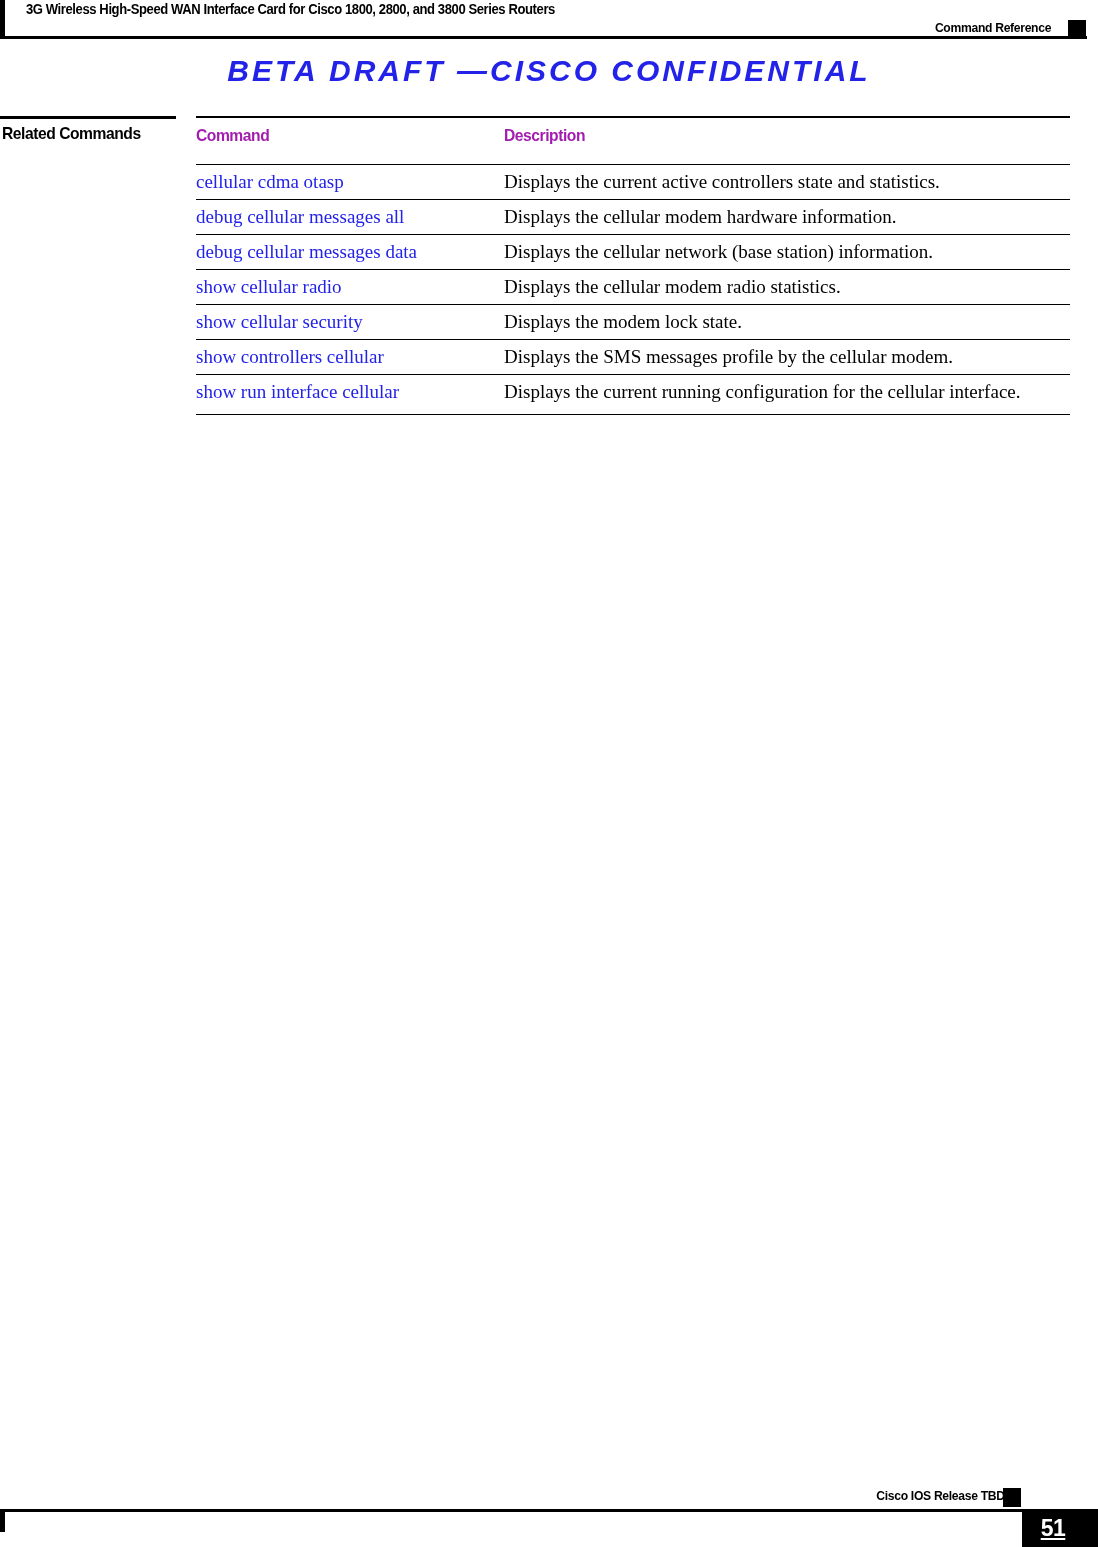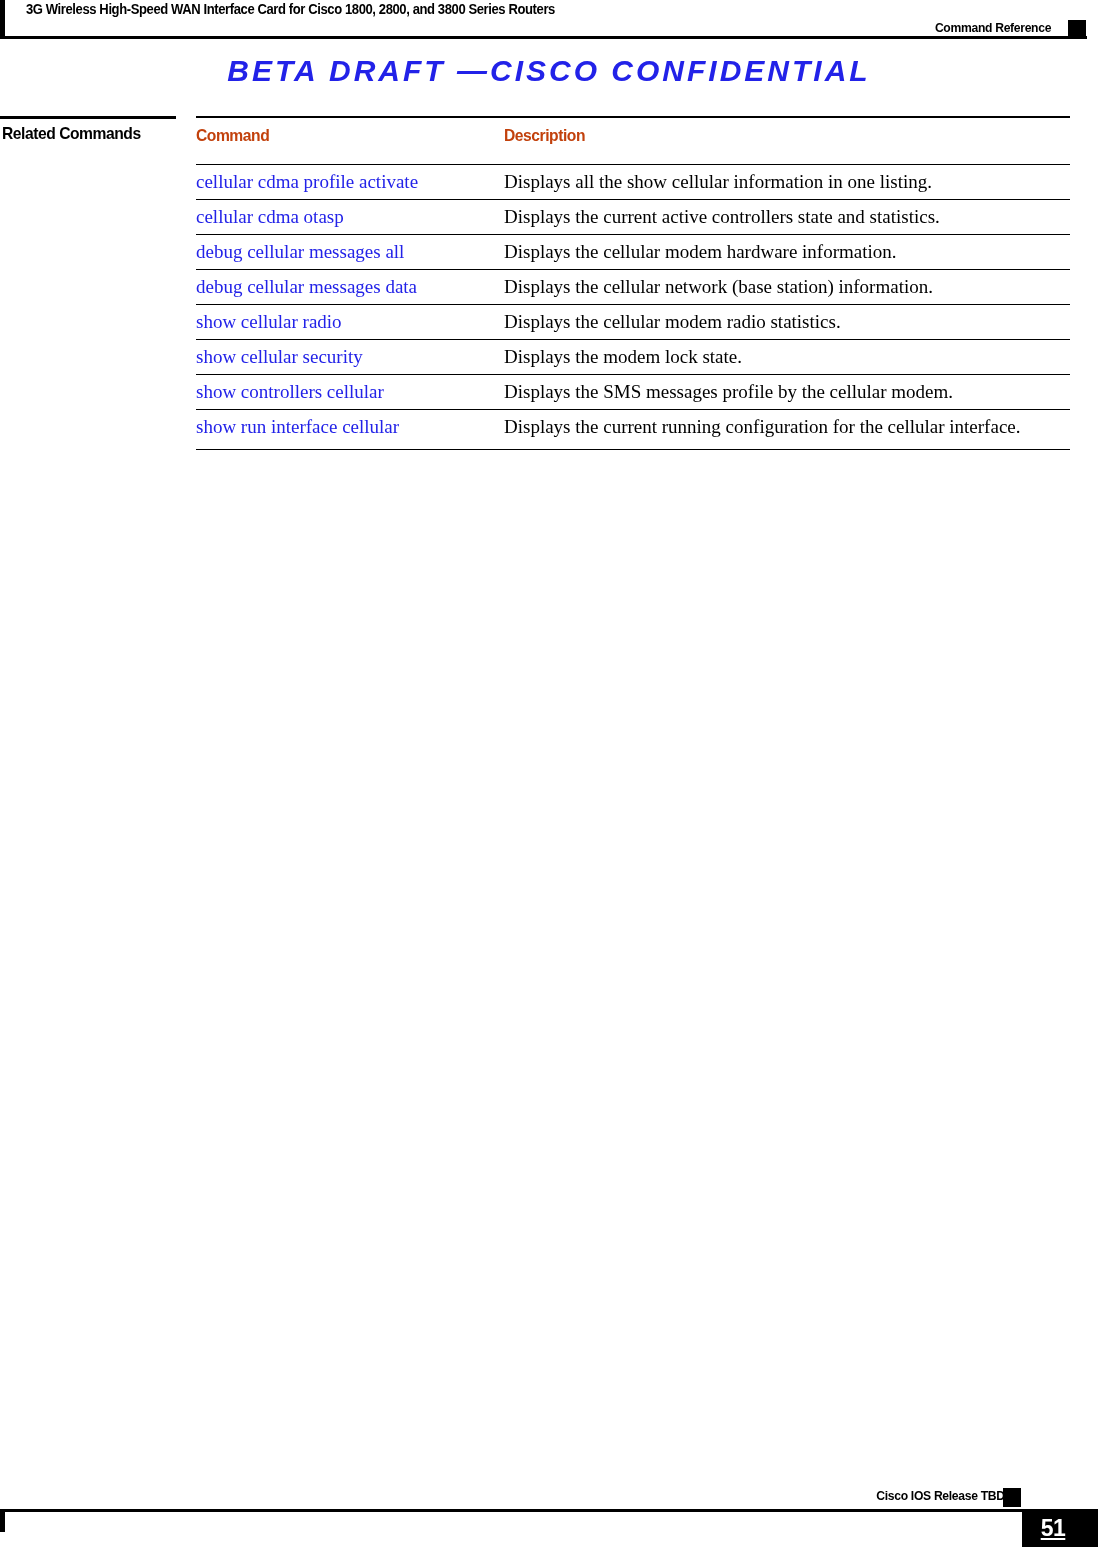--- a/index.html
+++ b/index.html
@@ -131,21 +131,21 @@
   #cmd-table col.c-cmd  { width: 308px; }
   #cmd-table col.c-desc { width: 566px; }
 
   #cmd-table thead th {
     text-align: left;
     vertical-align: top;
     font-family: "Liberation Sans", sans-serif;
     font-weight: bold;
     font-size: 17px;
     letter-spacing: -0.5px;
-    color: #c2410c;
+    color: #a21caf;
     padding: 8px 0 18px 0;
     border-top: 2.5px solid #000000;
     border-bottom: 1.2px solid #000000;
     white-space: nowrap;
   }
   #cmd-table thead th .shrink {
     display: inline-block;
     transform: scaleX(0.92);
     transform-origin: left top;
   }
@@ -265,24 +265,20 @@
         <th>
           <span class="shrink">Command</span>
         </th>
         <th>
           <span class="shrink">Description</span>
         </th>
       </tr>
     </thead>
     <tbody id="cmd-table-body">
 
-    <tr>
-          <td class="cmd-cell">cellular cdma profile activate</td>
-          <td class="desc-cell">Displays all the show cellular information in one listing.</td>
-        </tr>
         <tr>
           <td class="cmd-cell">cellular cdma otasp</td>
           <td class="desc-cell">Displays the current active controllers state and statistics.</td>
         </tr>
         <tr>
           <td class="cmd-cell">debug cellular messages all</td>
           <td class="desc-cell">Displays the cellular modem hardware information.</td>
         </tr>
         <tr>
           <td class="cmd-cell">debug cellular messages data</td>

